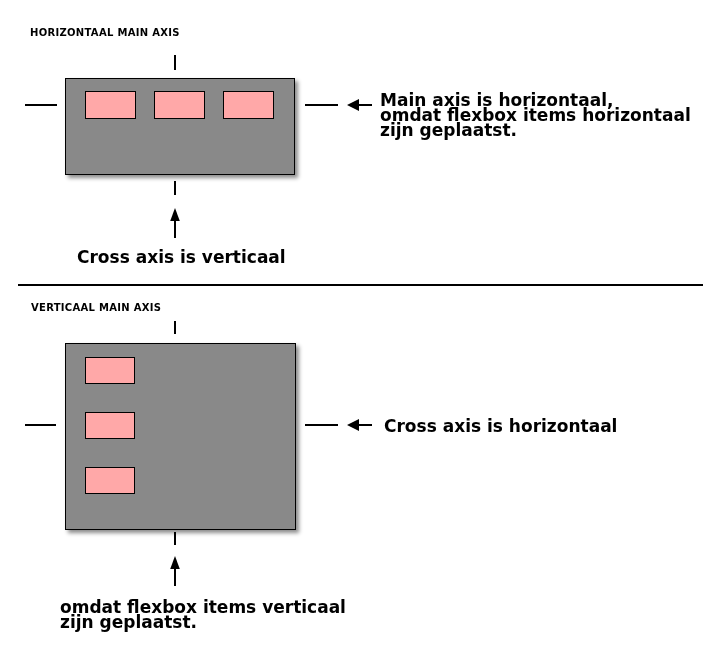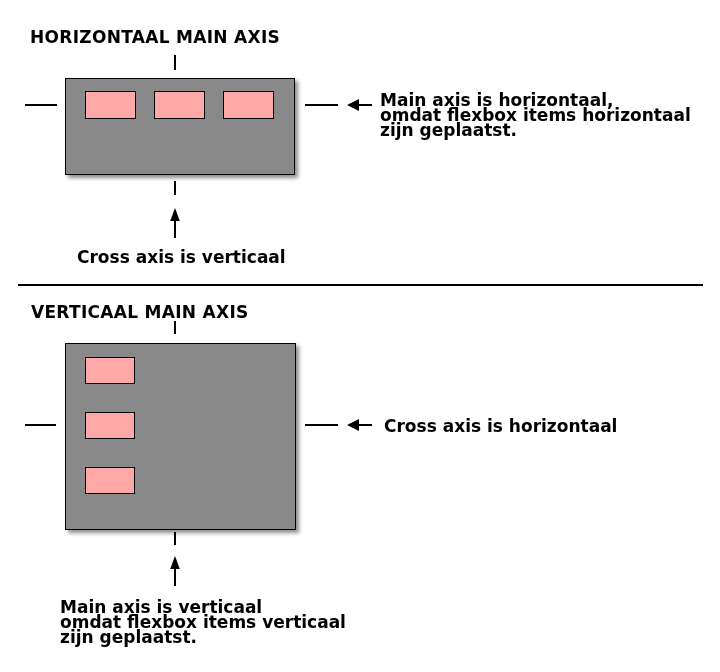--- a/index.html
+++ b/index.html
@@ -8,21 +8,21 @@
     width: 720px;
     height: 672px;
     background: var(--page-background, #ffffff);
     font-family: "DejaVu Sans", "Liberation Sans", sans-serif;
     font-weight: bold;
     color: #000;
     overflow: hidden;
   }
   .heading {
     position: absolute;
-    font-size: 17px;
+    font-size: 10px;
     letter-spacing: 0.3px;
     white-space: nowrap;
     text-align: right;
   }
   .label {
     position: absolute;
     font-size: 17px;
     line-height: 15px;
     white-space: nowrap;
   }
@@ -127,19 +127,18 @@
     <div class="vline" style="left:174px; top:532px; height:13px"></div>
 
     <span class="arrow" style="left:168px; top:556px">
       <svg width="14" height="30" viewBox="0 0 14 30">
         <polygon points="7,0 2.2,13 11.8,13" fill="#000"></polygon>
         <rect x="6" y="11" width="2" height="19" fill="#000"></rect>
       </svg>
     </span>
 
     <div class="label" style="left:60px; top:600px">
-      <div>Main axis is verticaal</div>
       <div>omdat flexbox items verticaal</div>
       <div>zijn geplaatst.</div>
     </div>
   </div>
 
 </div>
 
 </body></html>

